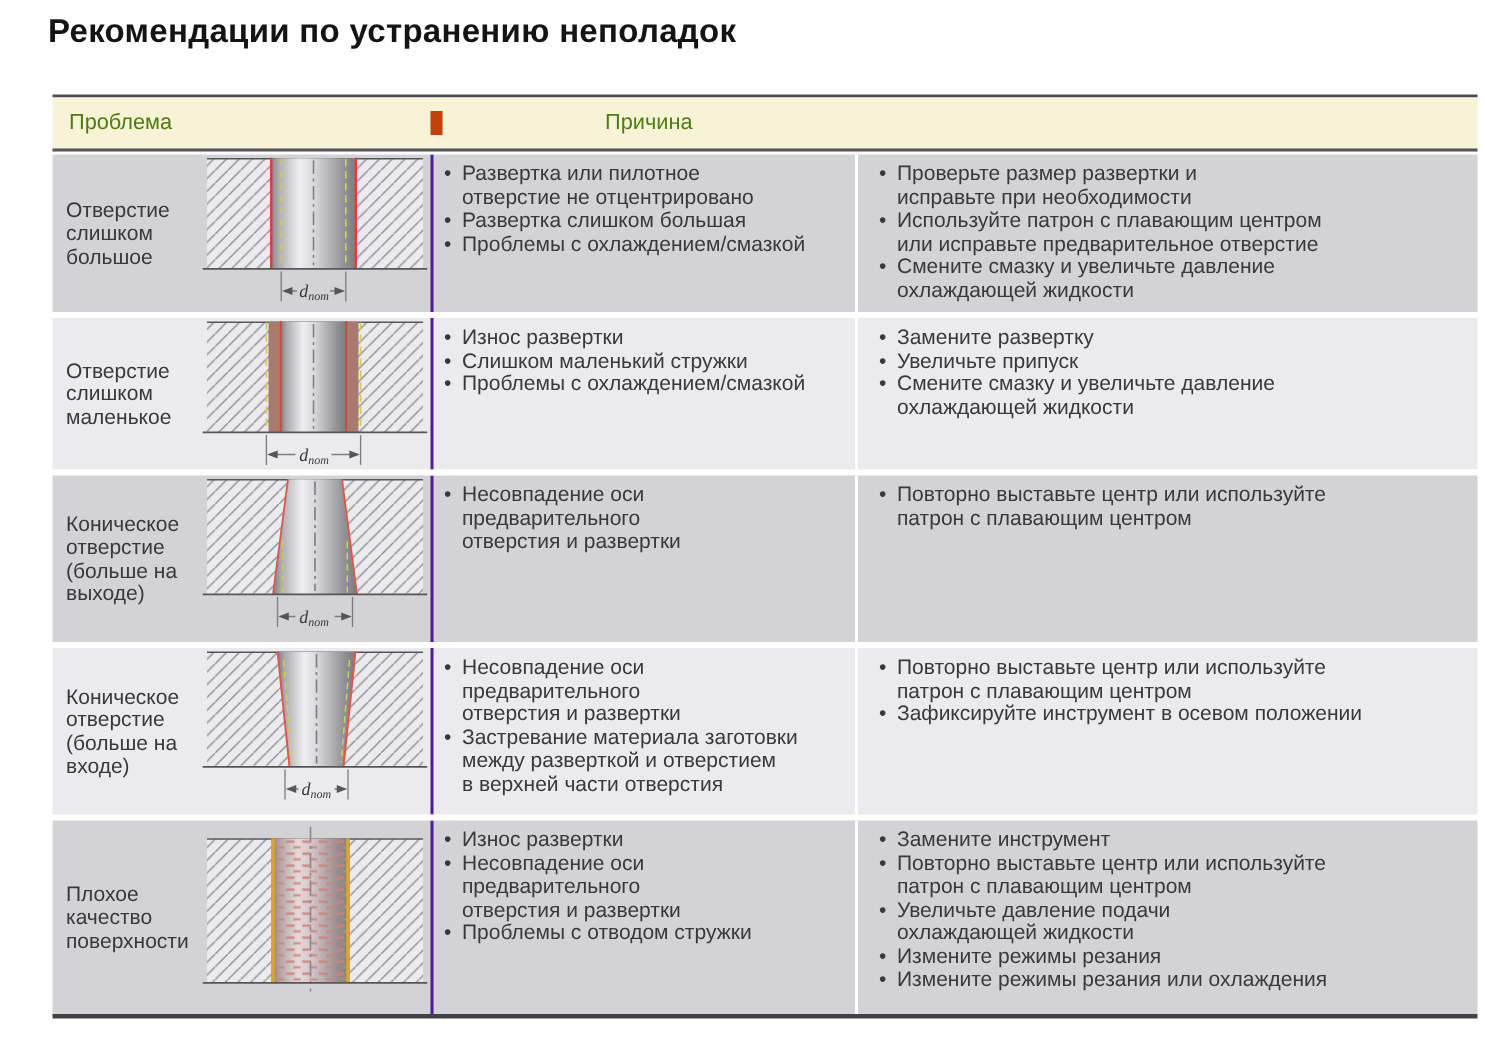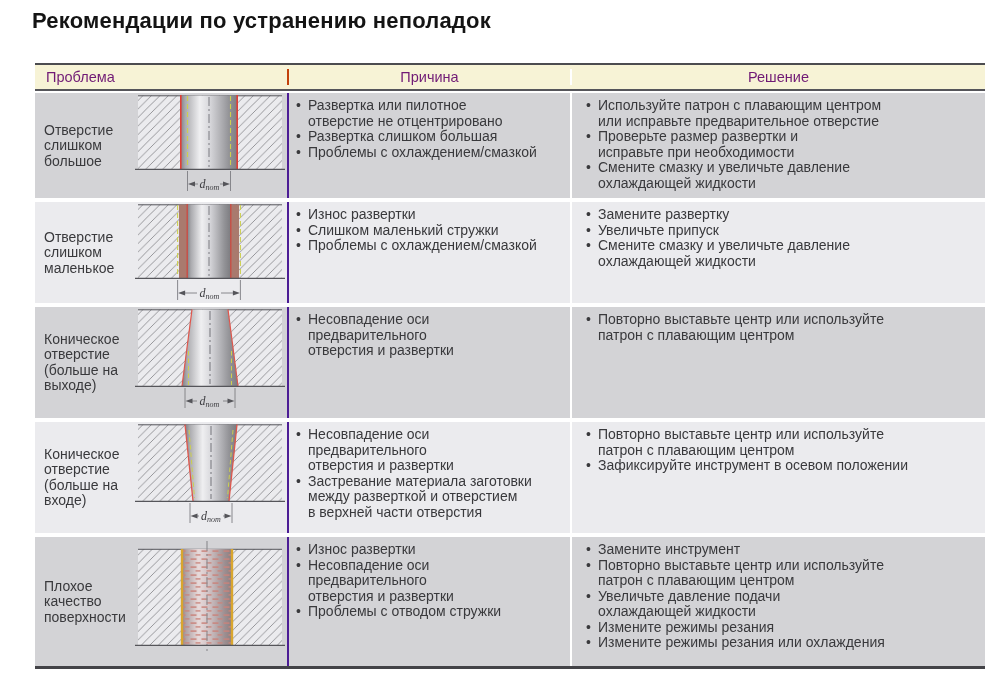--- a/index.html
+++ b/index.html
@@ -3,23 +3,23 @@
 <meta charset="utf-8">
 <style>
   * { margin:0; padding:0; box-sizing:border-box; }
   html,body { background:#ffffff; }
   body { width:990px; height:697px; font-family:"Liberation Sans", sans-serif; color:#3a3a3d; position:relative; overflow:hidden; }
 
   .page-title { position:absolute; left:32px; top:8px; font-size:22px; font-weight:700; color:#141414; letter-spacing:0.2px; }
 
   .ts-table { position:absolute; left:35px; top:63px; width:950px; border-top:2px solid #4c4c50; border-bottom:3px solid #434347; background:#ffffff; }
 
-  .hdr { display:flex; background:#f7f3d6; height:26px; align-items:center; border-bottom:2px solid #55555a; font-size:14.5px; color:#701a75; }
+  .hdr { display:flex; background:#f7f3d6; height:36px; align-items:center; border-bottom:2px solid #55555a; font-size:14.5px; color:#4d7c0f; }
   .hdr .c1 { width:252px; padding-left:11px; }
-  .hdr .c2 { width:283px; text-align:center; border-left:2px solid #c2410c; }
+  .hdr .c2 { width:283px; text-align:center; border-left:8px solid #c2410c; }
   .hdr .c3 { flex:1; text-align:center; border-left:2px solid #ffffff; }
 
   .row { display:flex; margin-top:4px; overflow:hidden; }
   .row.first { margin-top:2px; }
   .row.dark  { background:#d3d3d6; }
   .row.light { background:#ebebee; }
 
   .cell-problem { width:252px; position:relative; flex:none; }
   .p-label { position:absolute; left:9px; top:50%; transform:translateY(-50%);
              font-size:14px; line-height:15.5px; white-space:pre-line; color:#39393c; }
@@ -59,21 +59,20 @@
   </defs>
 </svg>
 
 <div class="page-title">Рекомендации по устранению неполадок</div>
 
 <div class="ts-table">
 
   <div class="hdr">
     <div class="c1">Проблема</div>
     <div class="c2">Причина</div>
-    <div class="c3">Решение</div>
   </div>
 
   <div class="row first dark" style="height:105px">
     <div class="cell-problem">
       <div class="p-label">Отверстие
 слишком
 большое</div>
       <svg class="fig" width="150" height="100" viewBox="0 0 150 100">
         <rect x="3" y="0.5" width="144" height="73.5" fill="url(#hatch)"></rect>
         <line x1="3" y1="0.8" x2="147" y2="0.8" stroke="#55555a" stroke-width="1"></line>
@@ -98,24 +97,24 @@
     <div class="cell-cause">
       <ul class="blist">
           <li>Развертка или пилотное
 отверстие не отцентрировано</li>
           <li>Развертка слишком большая</li>
           <li>Проблемы с охлаждением/смазкой</li>
         </ul>
     </div>
     <div class="cell-solution">
       <ul class="blist">
+          <li>Проверьте размер развертки и
+исправьте при необходимости</li>
           <li>Используйте патрон с плавающим центром
 или исправьте предварительное отверстие</li>
-          <li>Проверьте размер развертки и
-исправьте при необходимости</li>
           <li>Смените смазку и увеличьте давление
 охлаждающей жидкости</li>
         </ul>
     </div>
   </div>
 
   <div class="row light" style="height:101px">
     <div class="cell-problem">
       <div class="p-label">Отверстие
 слишком

